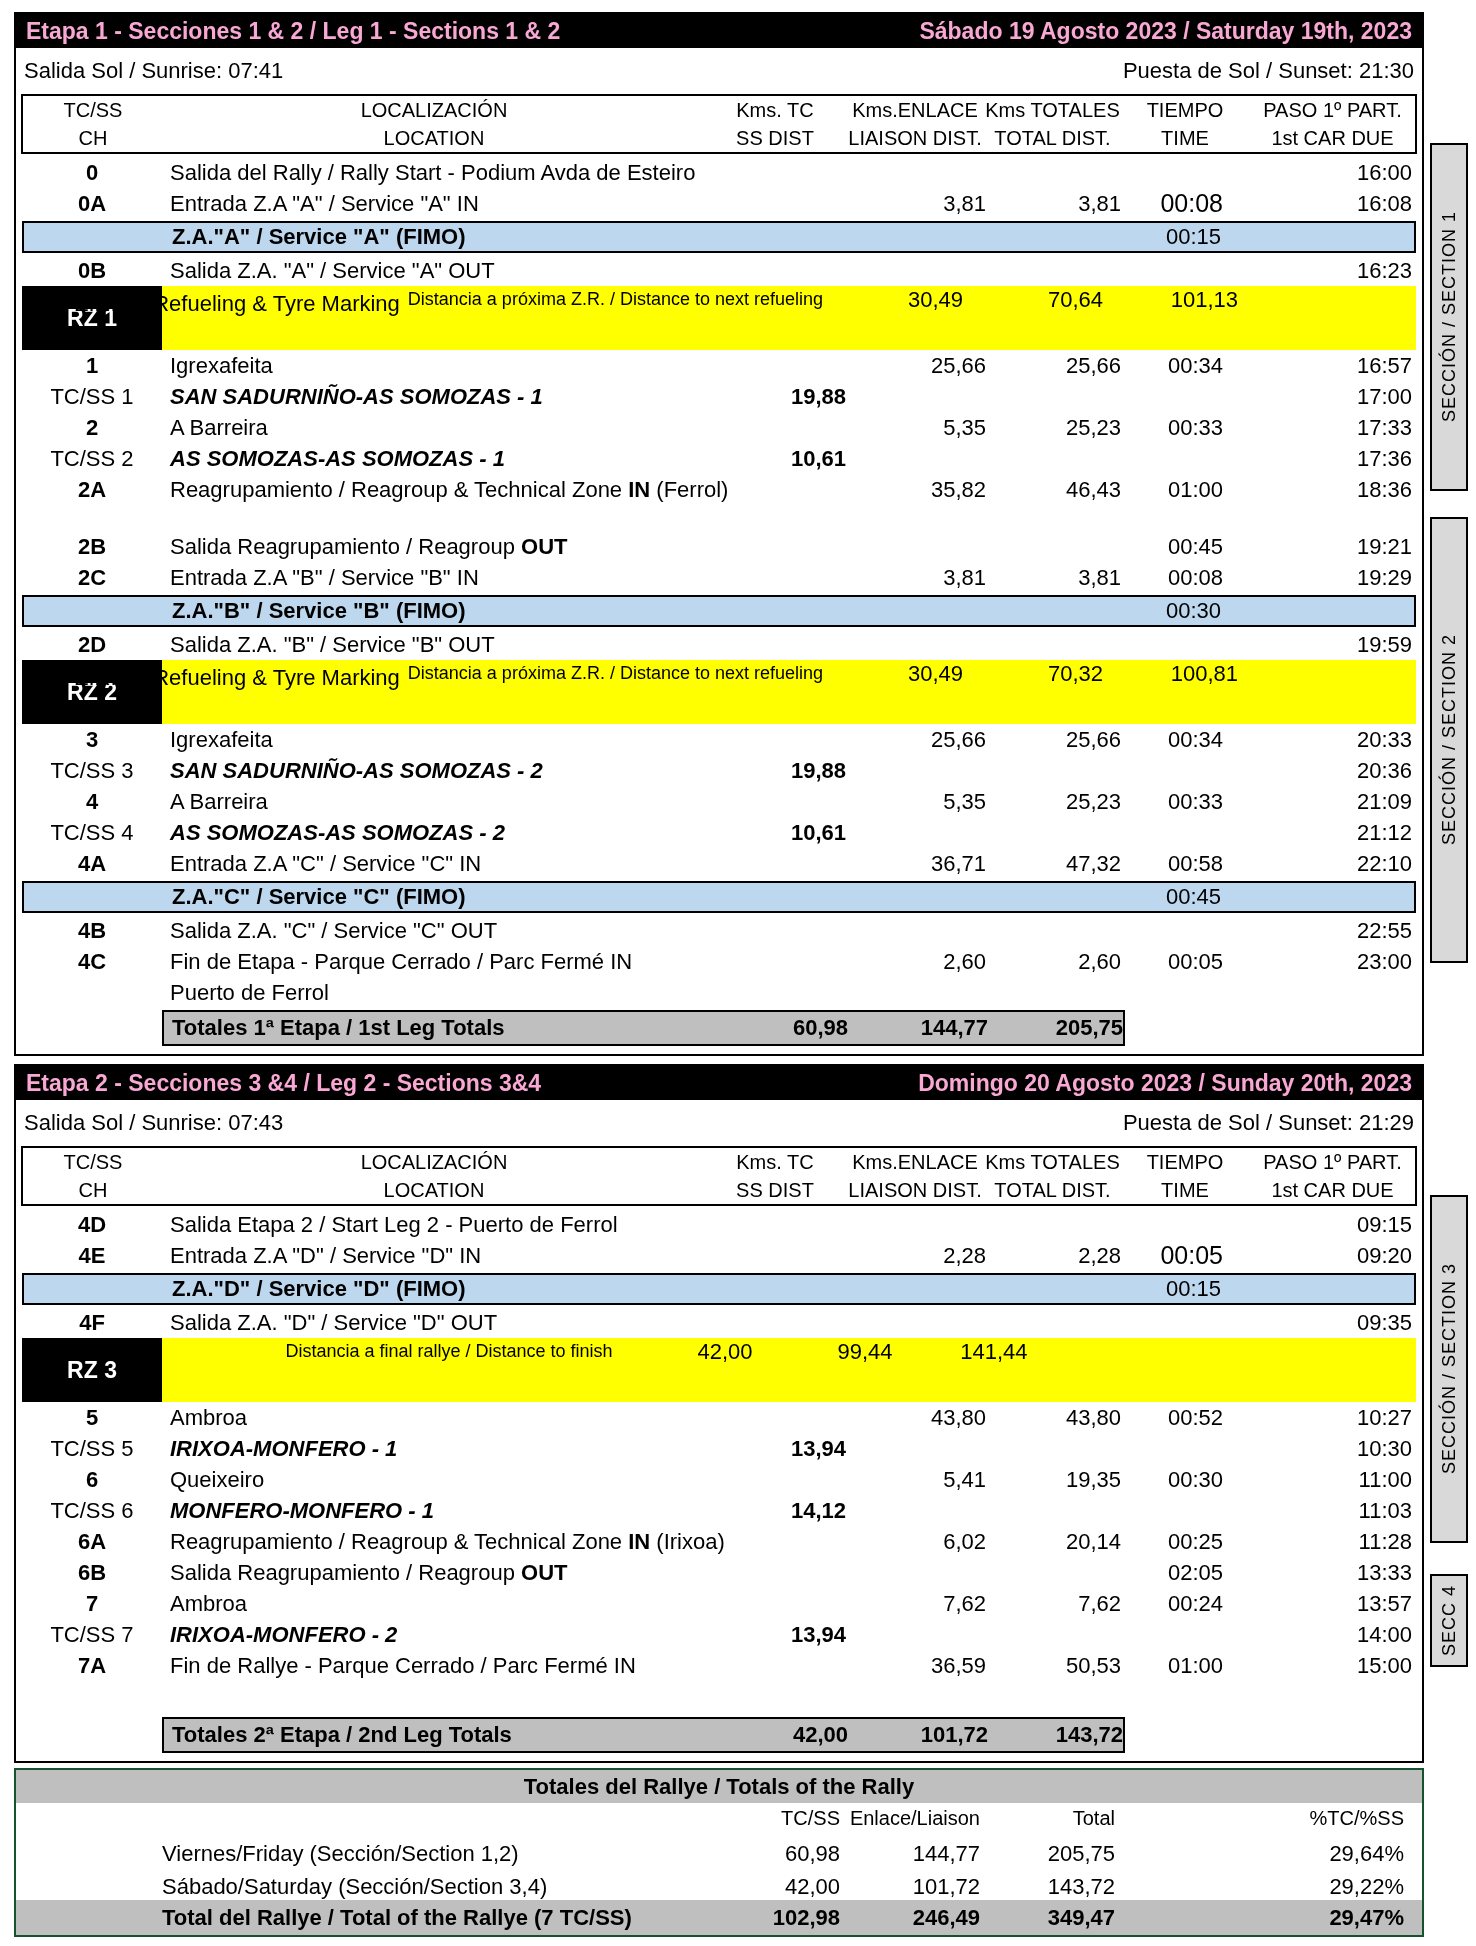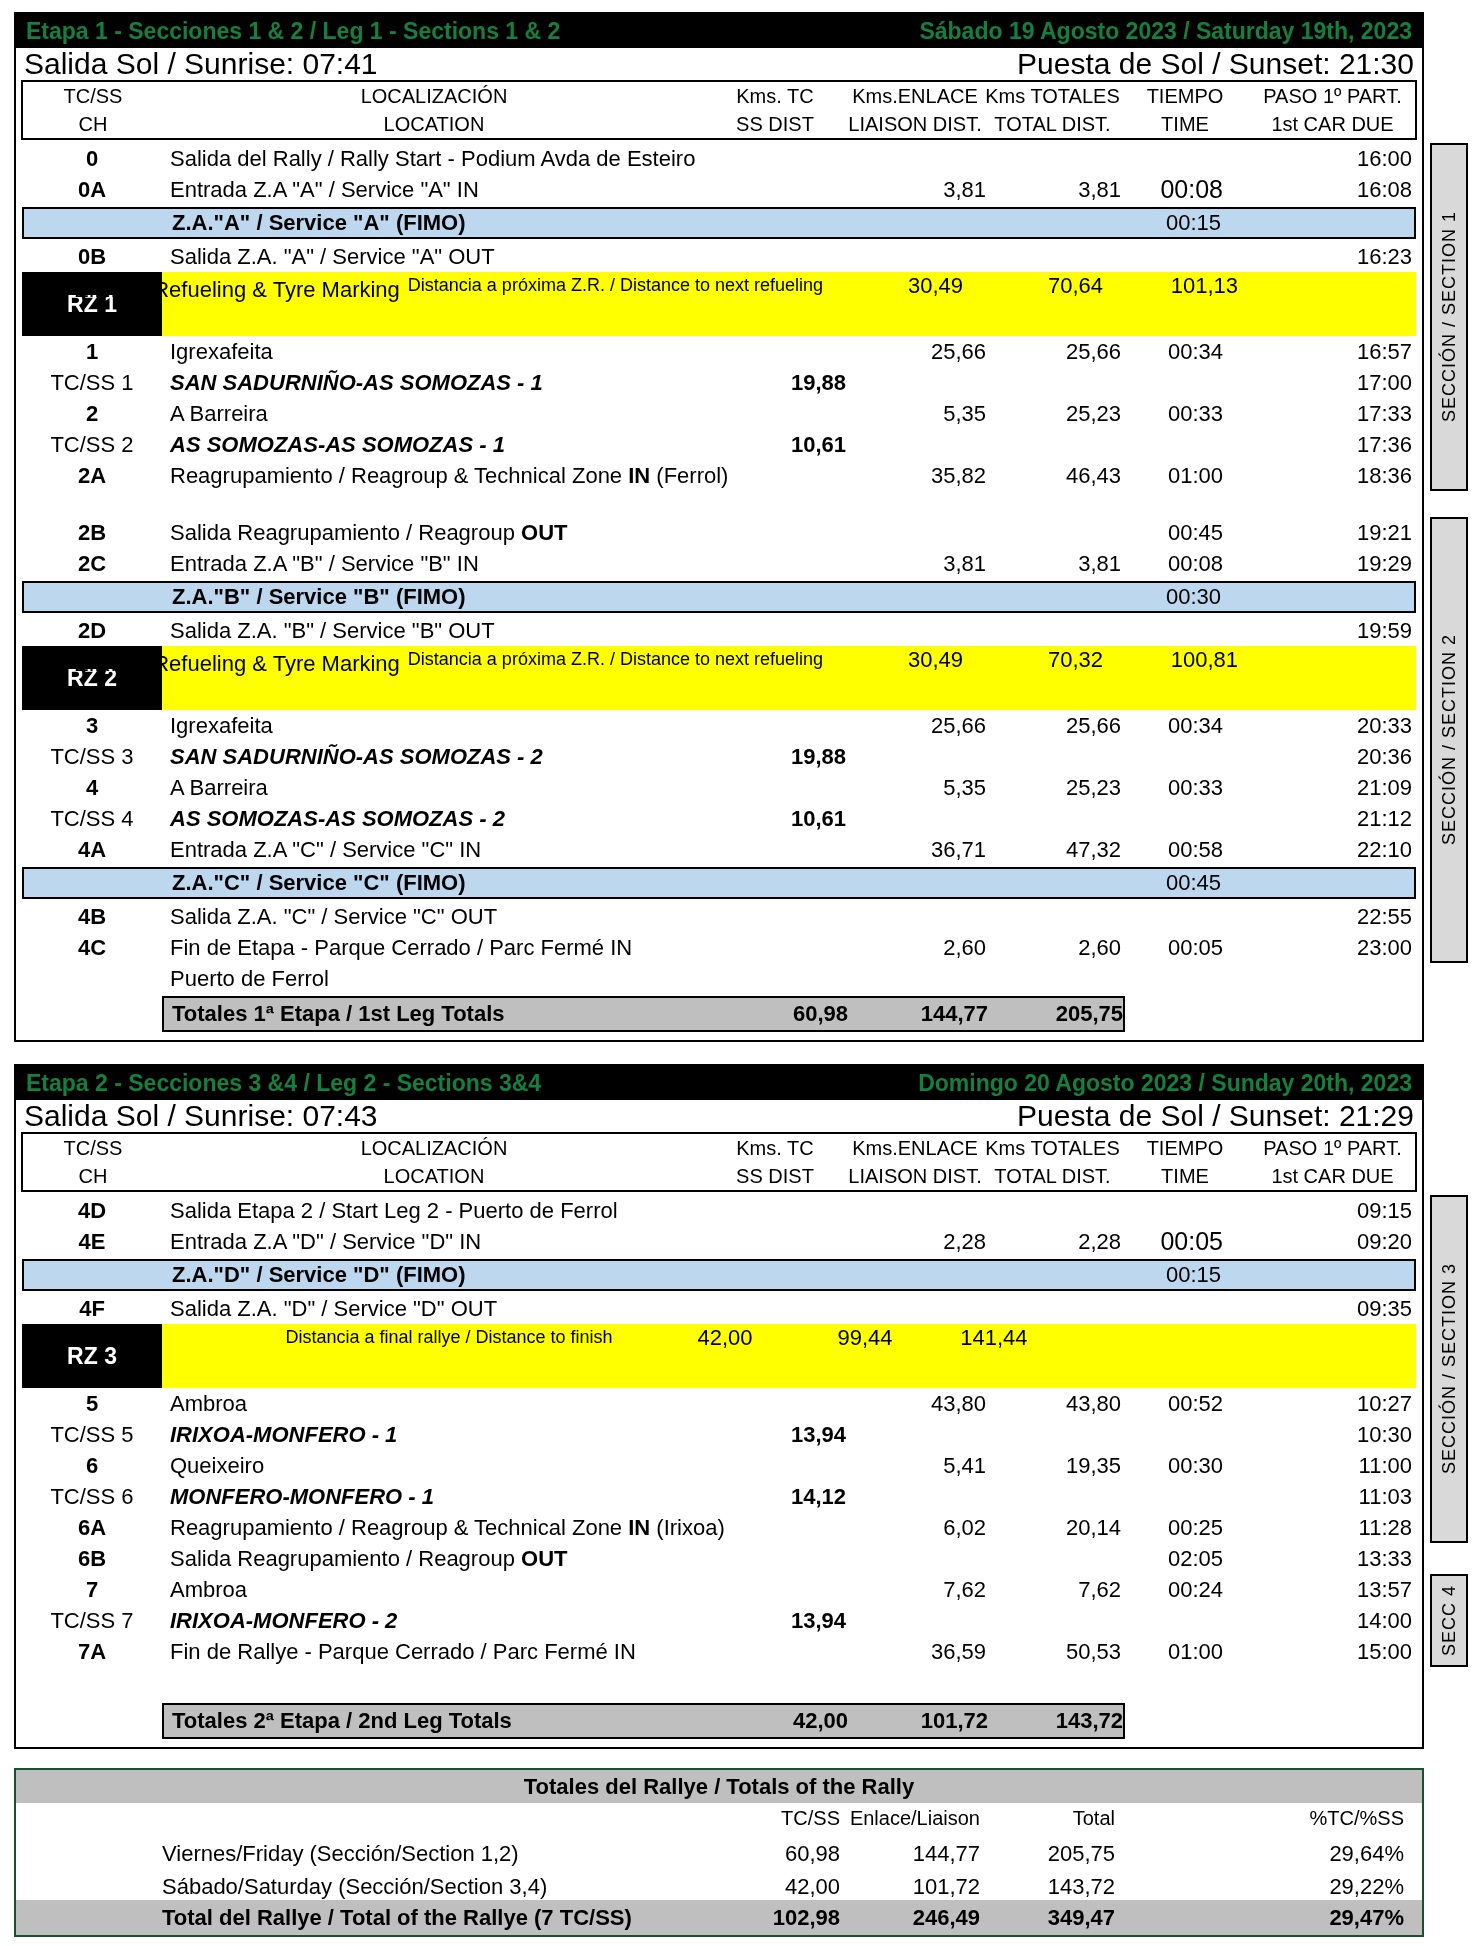--- a/index.html
+++ b/index.html
@@ -11,27 +11,27 @@
     position:relative;
   }
   .leg {
     position:absolute; left:14px; width:1410px;
     border:2px solid #000; background:#fff;
   }
   #leg-0 { top:12px; }
   #leg-1 { top:1064px; }
 
   .titlebar {
-    height:34px; background:#000; color:#15803d;
+    height:34px; background:#000; color:#f9a8d4;
     display:flex; justify-content:space-between; align-items:center;
     padding:0 10px; font-size:23px; font-weight:bold; white-space:nowrap;
   }
   .sunrow {
-    height:32px; display:flex; justify-content:space-between; align-items:center;
-    padding:0 8px; font-size:30px; white-space:nowrap;
+    height:46px; display:flex; justify-content:space-between; align-items:center;
+    padding:0 8px; font-size:22px; white-space:nowrap;
   }
   .colhead { margin:0 5px; border:2px solid #000; }
   .hrow { display:flex; height:28px; align-items:center; font-size:20px; white-space:nowrap; }
 
   .c-ch  { width:140px; text-align:center; flex:none; }
   .c-loc { flex:1; padding-left:8px; min-width:0; white-space:nowrap; }
   .c-tc  { width:140px; text-align:right; flex:none; }
   .c-enl { width:140px; text-align:right; flex:none; }
   .c-tot { width:135px; text-align:right; flex:none; }
   .c-tie { width:130px; text-align:right; padding-right:28px; flex:none; }

